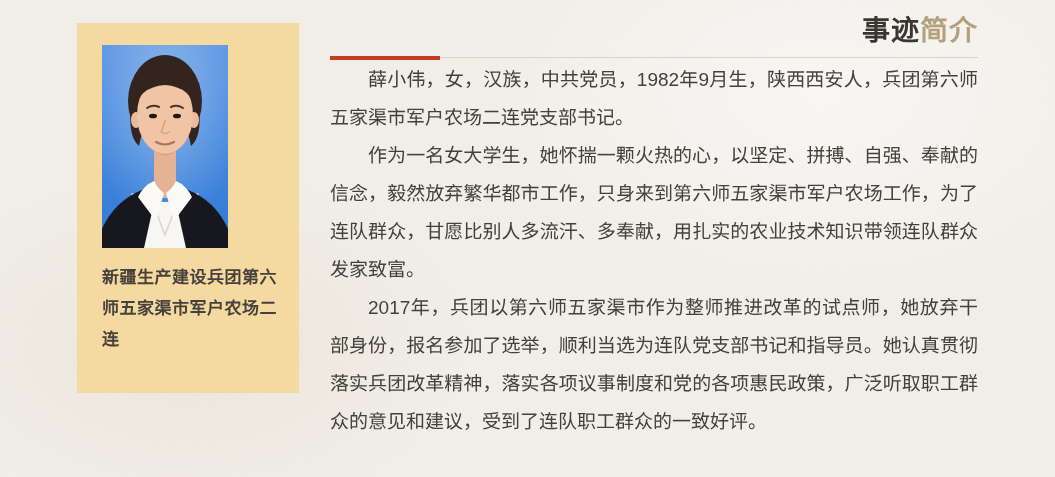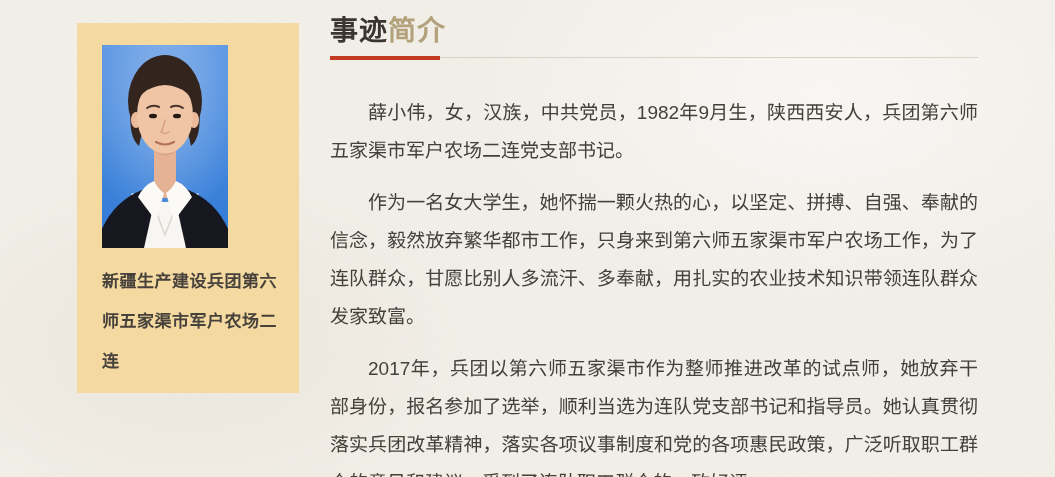--- a/index.html
+++ b/index.html
@@ -32,60 +32,60 @@
     left: 25px; top: 22px;
     width: 126px; height: 203px;
     overflow: hidden;
   }
   .photo svg { display: block; }
   .caption {
     position: absolute;
     left: 25px; top: 239px;
     width: 176px;
     font-size: 17px;
-    line-height: 40px;
+    line-height: 31px;
     font-weight: 700;
     color: var(--caption-text, #46413b);
     letter-spacing: 0.5px;
   }
 
   
   .content {
     position: absolute;
     left: 330px; top: 14px;
     width: 648px;
   }
   .section-title {
     font-size: 28px;
     line-height: 34px;
     font-weight: 700;
     color: var(--title-dark, #3a352f);
     letter-spacing: 1px;
+    text-align: right;
   }
   .section-title .accent { color: var(--title-accent, #b2a17a); }
   .divider { position: relative; height: 4px; margin-top: 8px; }
   .divider .red {
     position: absolute; left: 0; top: 0;
     width: 110px; height: 4px;
     background: var(--underline-red, #c43a22);
   }
   .divider .thin {
     position: absolute; left: 110px; right: 0; top: 1px;
     height: 1px;
     background: var(--divider-gray, #d9d2c5);
   }
   .para {
-    margin-top: 14px;
     font-size: 19px;
     line-height: 38px;
     color: var(--body-text, #44403a);
     text-align: justify;
     text-indent: 2em;
   }
-  .para.first { margin-top: 34px; }
+  .para.first { margin-top: 1px; }
 </style>
 </head>
 <body>
 
 <div class="page">
 
   <aside class="profile-card">
     <div class="photo">
       <svg viewBox="0 0 126 203" width="126" height="203" aria-hidden="true">
         <defs>

